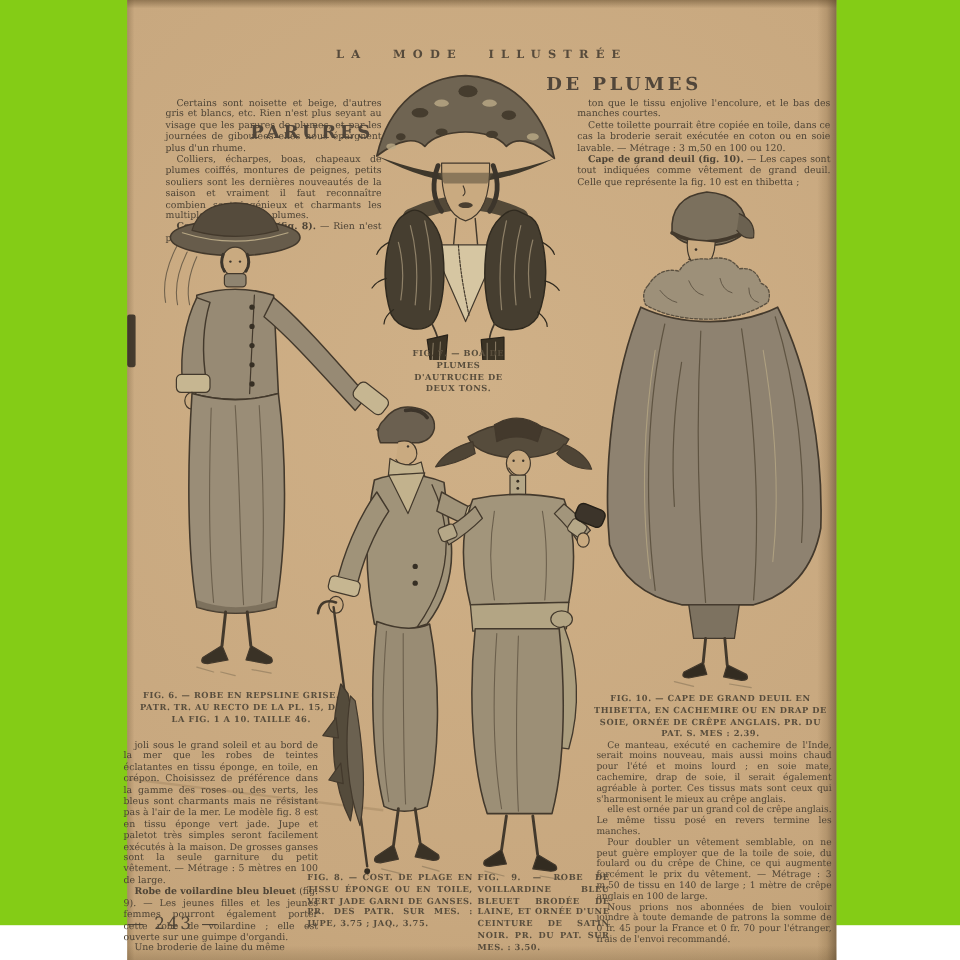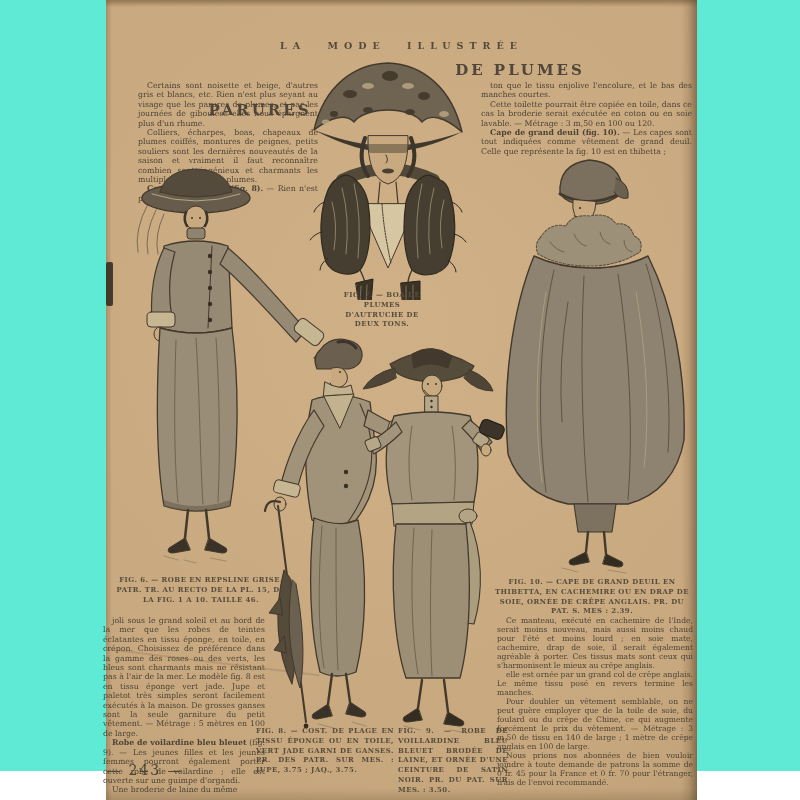--- a/index.html
+++ b/index.html
@@ -1,18 +1,18 @@
 <!DOCTYPE html>
 <html><head>
 <meta charset="utf-8">
 <style>
   html,body{margin:0;padding:0;}
   body{width:800px;height:800px;background:#ffffff;overflow:hidden;
        font-family:"DejaVu Serif",serif;}
-  #canvas{position:relative;width:800px;height:771px;background:#5eead4;}
+  #canvas{position:relative;width:800px;height:771px;background:#84cc16;}
 
   .paper{position:absolute;left:106px;top:0;width:591px;height:800px;
     background:
       linear-gradient(180deg, rgba(92,70,40,.50) 0, rgba(92,70,40,0) 7px),
       linear-gradient(90deg, rgba(90,68,40,.28) 0, rgba(90,68,40,0) 6px),
       linear-gradient(270deg, rgba(70,52,30,.50) 0, rgba(110,85,50,.22) 8px, rgba(90,68,40,0) 16px),
       linear-gradient(0deg, rgba(92,70,40,.22) 0, rgba(92,70,40,0) 12px),
       radial-gradient(120% 90% at 50% 40%, #cfb087 0%, #c8a87f 60%, #bb9c72 100%);}
 
   .binding-mark{position:absolute;left:106px;top:262px;width:7px;height:44px;

